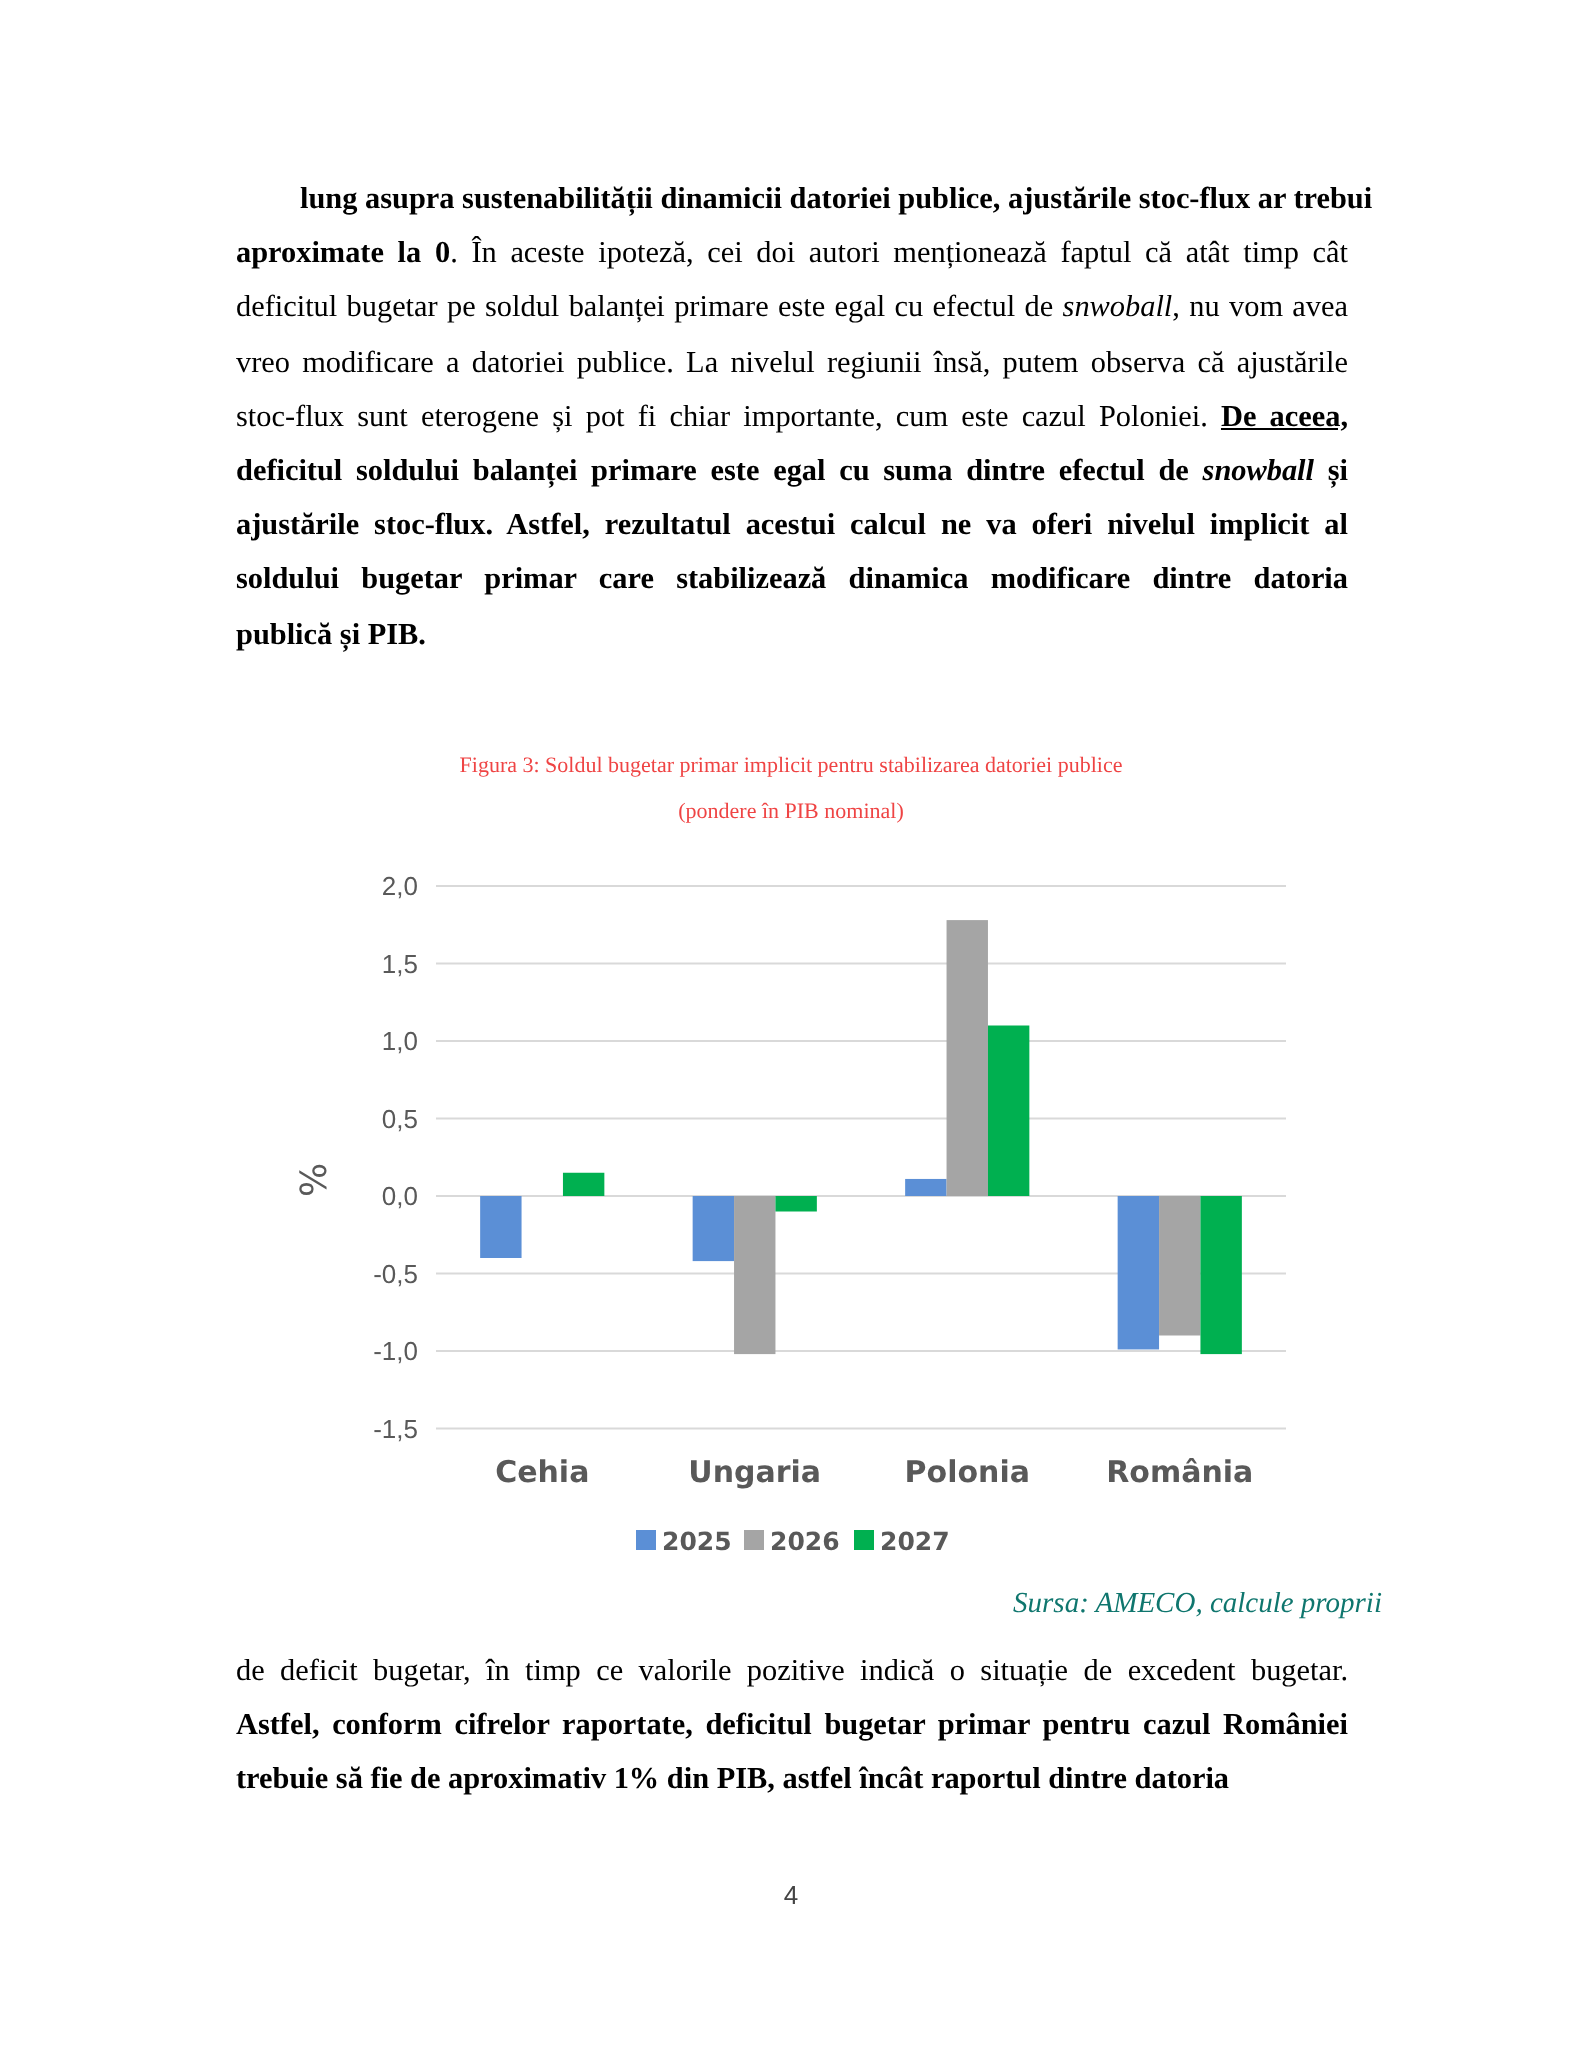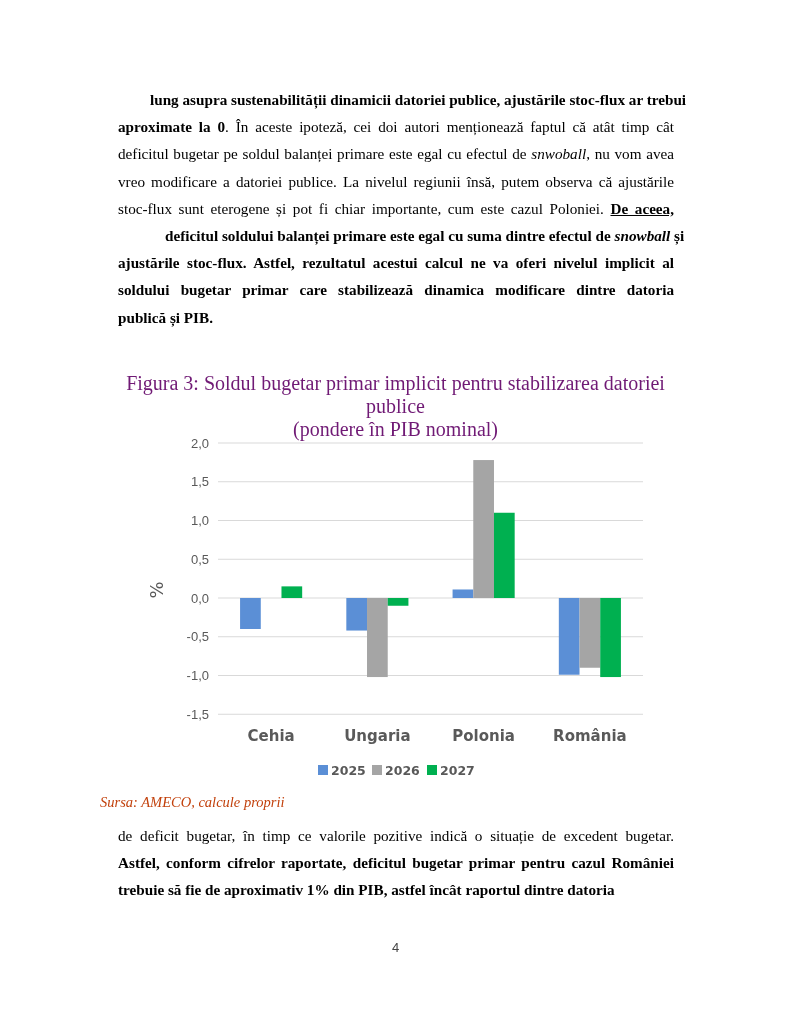--- a/index.html
+++ b/index.html
@@ -2,39 +2,39 @@
 <html><head>
 <meta charset="utf-8">
 <style>
   html, body { margin:0; padding:0; background:#ffffff; }
   body { width:791px; height:1024px; position:relative; overflow:hidden; font-family:"Liberation Serif", serif; color:#000; }
   .para { position:absolute; left:118px; width:556px; font-size:15.2px; line-height:27.2px; text-align:justify; }
   .para .line { display:block; text-align-last:justify; white-space:nowrap; }
   .para .line.last { text-align-last:left; }
   #p1 { top:86px; }
   #p2 { top:822px; }
-  .caption { position:absolute; left:100px; width:591px; top:372px; text-align:center; font-size:20px; line-height:23px; color:#701a75; }
-  .source { position:absolute; left:100px; width:591px; top:794px; text-align:left; font-size:14.5px; font-style:italic; color:#c2410c; }
+  .caption { position:absolute; left:100px; width:591px; top:372px; text-align:center; font-size:11px; line-height:23px; color:#ef4444; }
+  .source { position:absolute; left:100px; width:591px; top:794px; text-align:right; font-size:14.5px; font-style:italic; color:#0f766e; }
   .pagenum { position:absolute; left:0; width:791px; top:940px; text-align:center; font-family:"Liberation Sans", sans-serif; font-size:13px; color:#444; }
   #chart { position:absolute; left:0; top:0; }
   .tick { font-family:"Liberation Sans", sans-serif; font-size:13px; fill:#595959; }
   .cat { font-family:"DejaVu Sans", sans-serif; font-size:15px; font-weight:bold; fill:#595959; }
   .leg { font-family:"DejaVu Sans", sans-serif; font-size:12.5px; font-weight:bold; fill:#595959; }
   .ylab { font-family:"DejaVu Sans", sans-serif; font-size:18px; fill:#595959; }
 </style>
 </head>
 <body>
 
 <div class="para" id="p1">
     <span class="line"><span style="font-weight: bold; margin-left: 32px;">lung asupra sustenabilității dinamicii datoriei publice, ajustările stoc-flux ar trebui</span></span>
     <span class="line"><span style="font-weight: bold;">aproximate la 0</span><span>. În aceste ipoteză, cei doi autori menționează faptul că atât timp cât</span></span>
     <span class="line"><span>deficitul bugetar pe soldul balanței primare este egal cu efectul de </span><span style="font-style: italic;">snwoball</span><span>, nu vom avea</span></span>
     <span class="line"><span>vreo modificare a datoriei publice. La nivelul regiunii însă, putem observa că ajustările</span></span>
     <span class="line"><span>stoc-flux sunt eterogene și pot fi chiar importante, cum este cazul Poloniei. </span><span style="font-weight: bold; text-decoration: underline;">De aceea,</span></span>
-    <span class="line"><span style="font-weight: bold; margin-left: 47px;">deficitul soldului balanței primare este egal cu suma dintre efectul de </span><span style="font-weight: bold; font-style: italic;">snowball</span><span style="font-weight: bold;"> și</span></span>
+    <span class="line"><span style="font-weight: bold;">deficitul soldului balanței primare este egal cu suma dintre efectul de </span><span style="font-weight: bold; font-style: italic;">snowball</span><span style="font-weight: bold;"> și</span></span>
     <span class="line"><span style="font-weight: bold;">ajustările stoc-flux. Astfel, rezultatul acestui calcul ne va oferi nivelul implicit al</span></span>
     <span class="line"><span style="font-weight: bold;">soldului bugetar primar care stabilizează dinamica modificare dintre datoria</span></span>
     <span class="line last"><span style="font-weight: bold;">publică și PIB.</span></span>
   </div>
 
 <div class="caption">
   <div>Figura 3: Soldul bugetar primar implicit pentru stabilizarea datoriei publice</div>
   <div>(pondere în PIB nominal)</div>
 </div>
 

